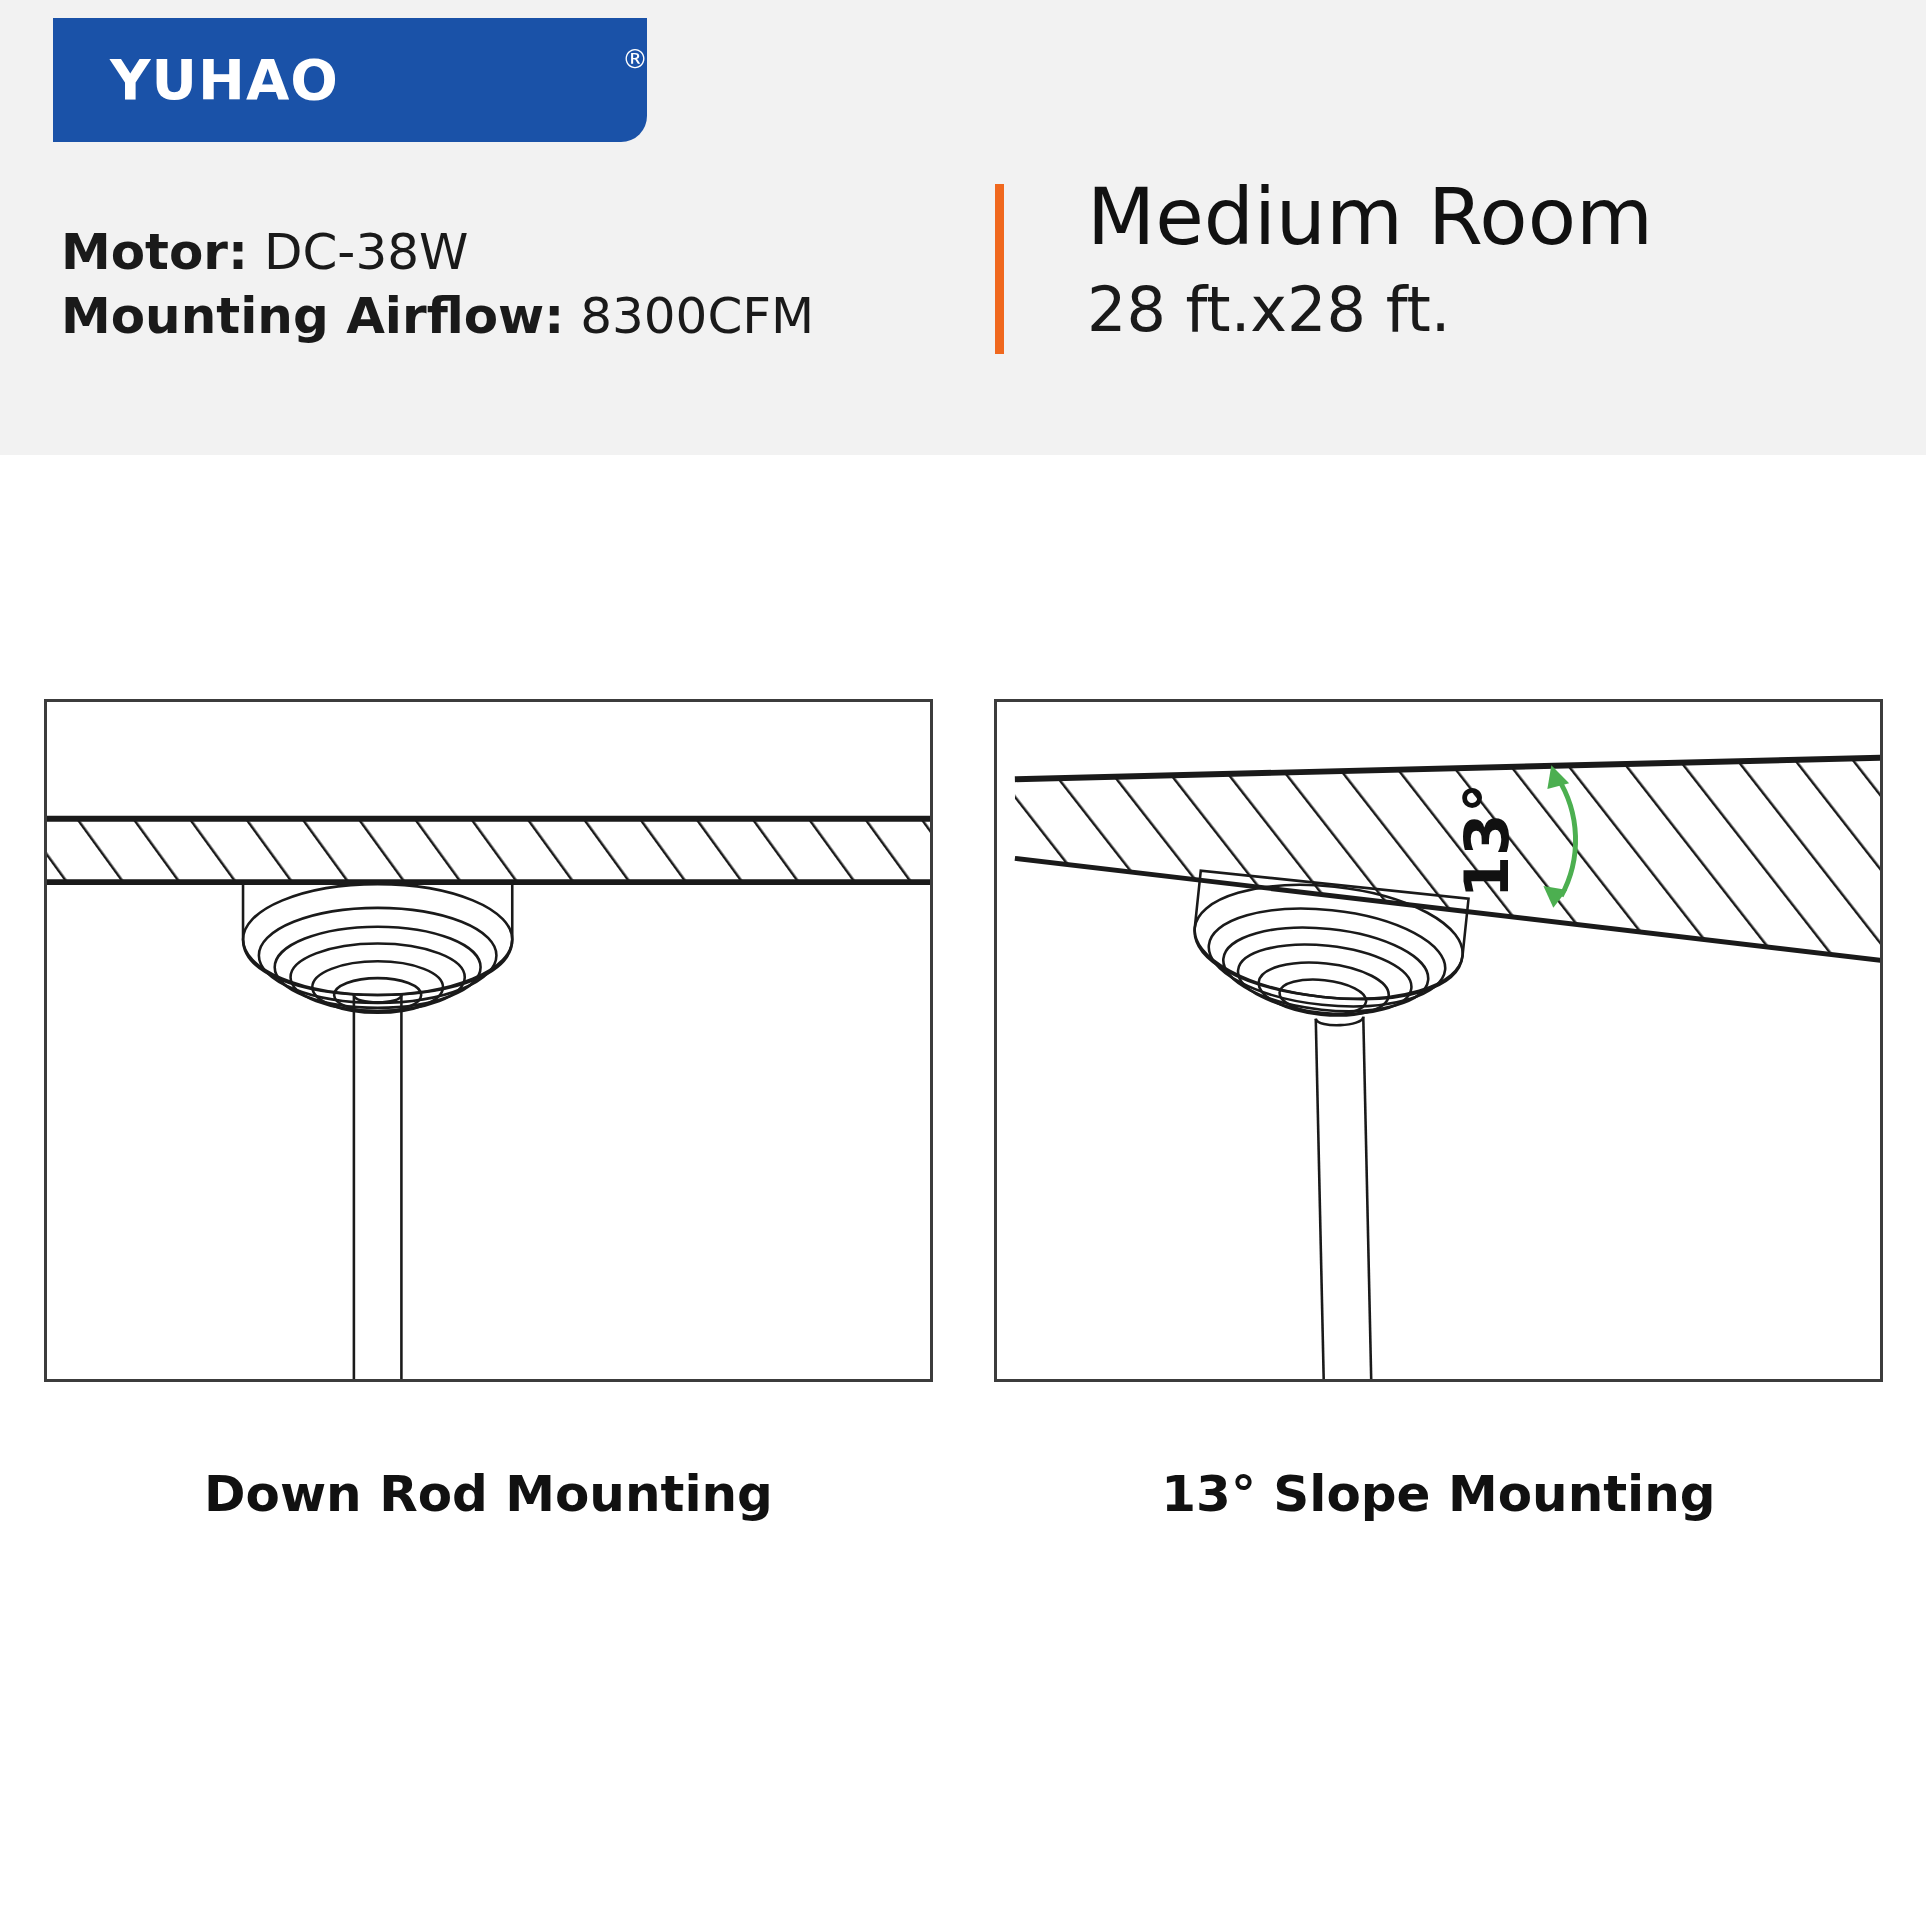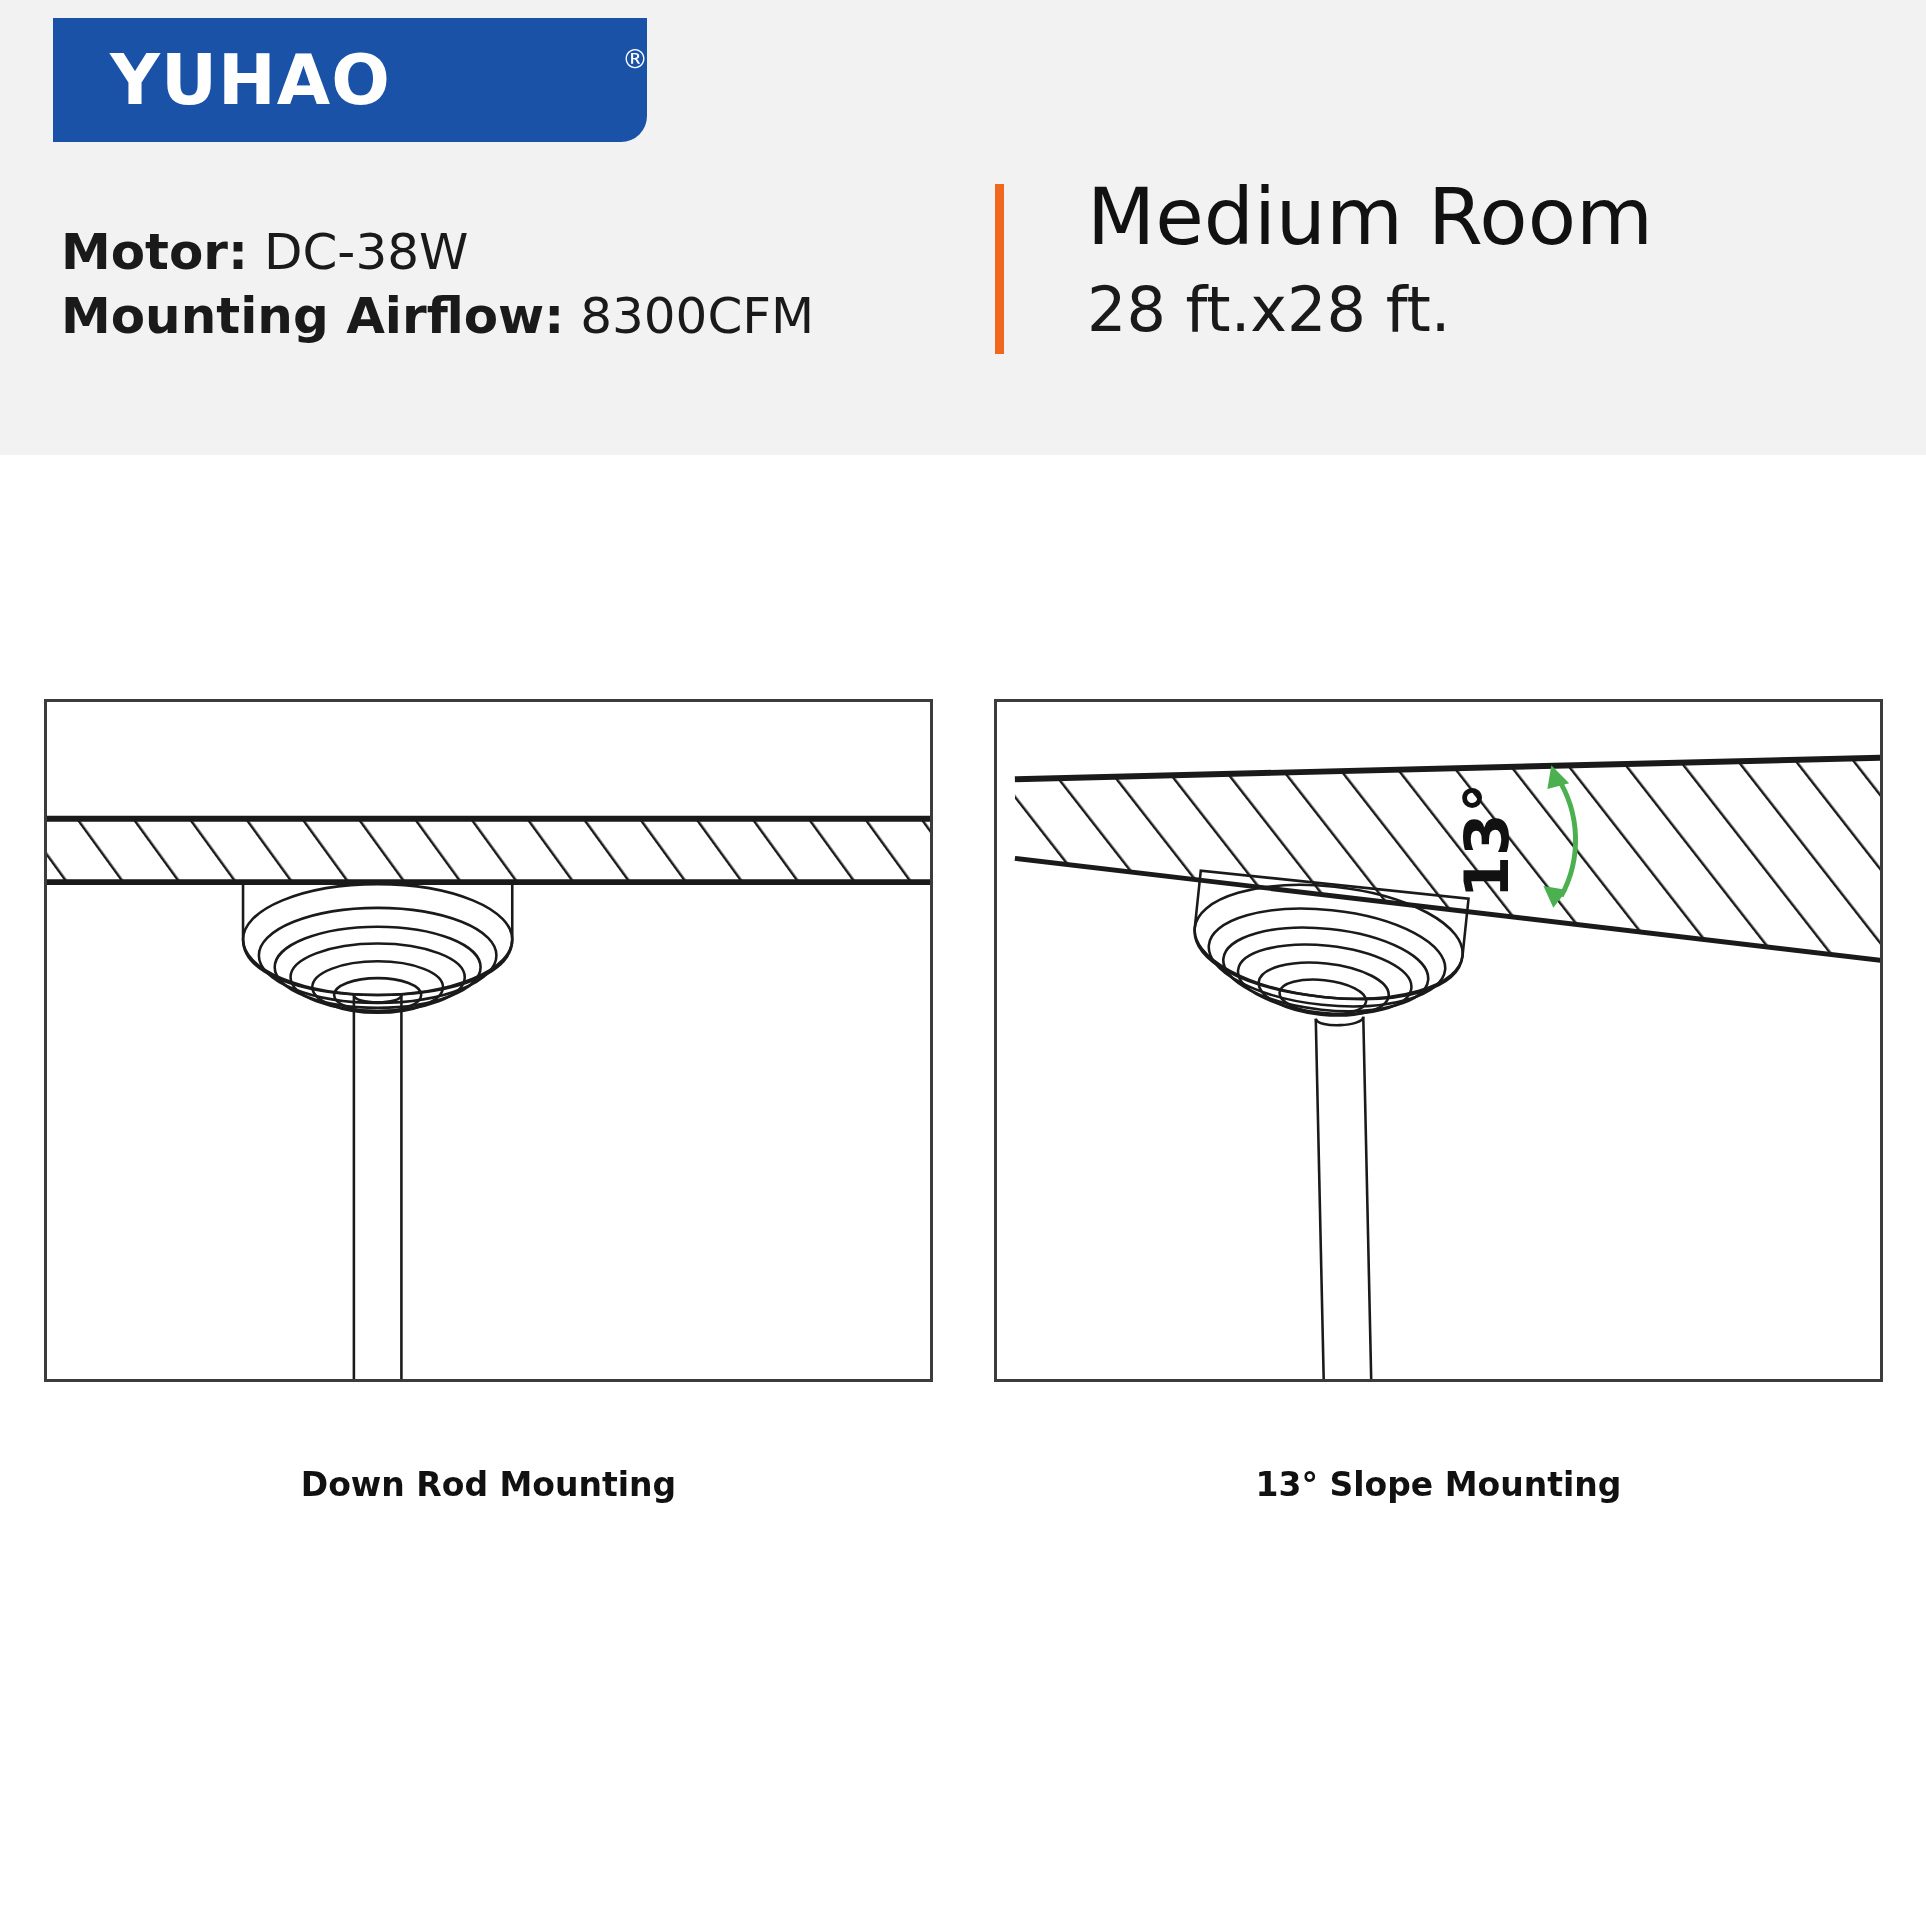--- a/index.html
+++ b/index.html
@@ -33,21 +33,21 @@
     height: 124px;
     background: #1a52a8;
     border-radius: 0 0 26px 0;
     display: flex;
     align-items: center;
     justify-content: flex-start;
   }
   .logo-text {
     margin-left: 57px;
     color: #ffffff;
-    font-size: 69px;
+    font-size: 56px;
     font-weight: bold;
     letter-spacing: 1px;
     font-family: "DejaVu Sans", sans-serif;
     line-height: 1;
     position: relative;
   }
   .logo-reg {
     position: absolute;
     left: 569px;
     top: 26px;
@@ -118,21 +118,21 @@
     overflow: hidden;
   }
   #panel-left  { left: 44px; }
   #panel-right { left: 994px; }
 
   .caption {
     position: absolute;
     top: 1465px;
     width: 889px;
     text-align: center;
-    font-size: 33px;
+    font-size: 50px;
     font-weight: bold;
     color: #111111;
     font-family: "DejaVu Sans", sans-serif;
   }
   #caption-left  { left: 44px; }
   #caption-right { left: 994px; }
 
   svg { display: block; }
 </style>
 </head>

